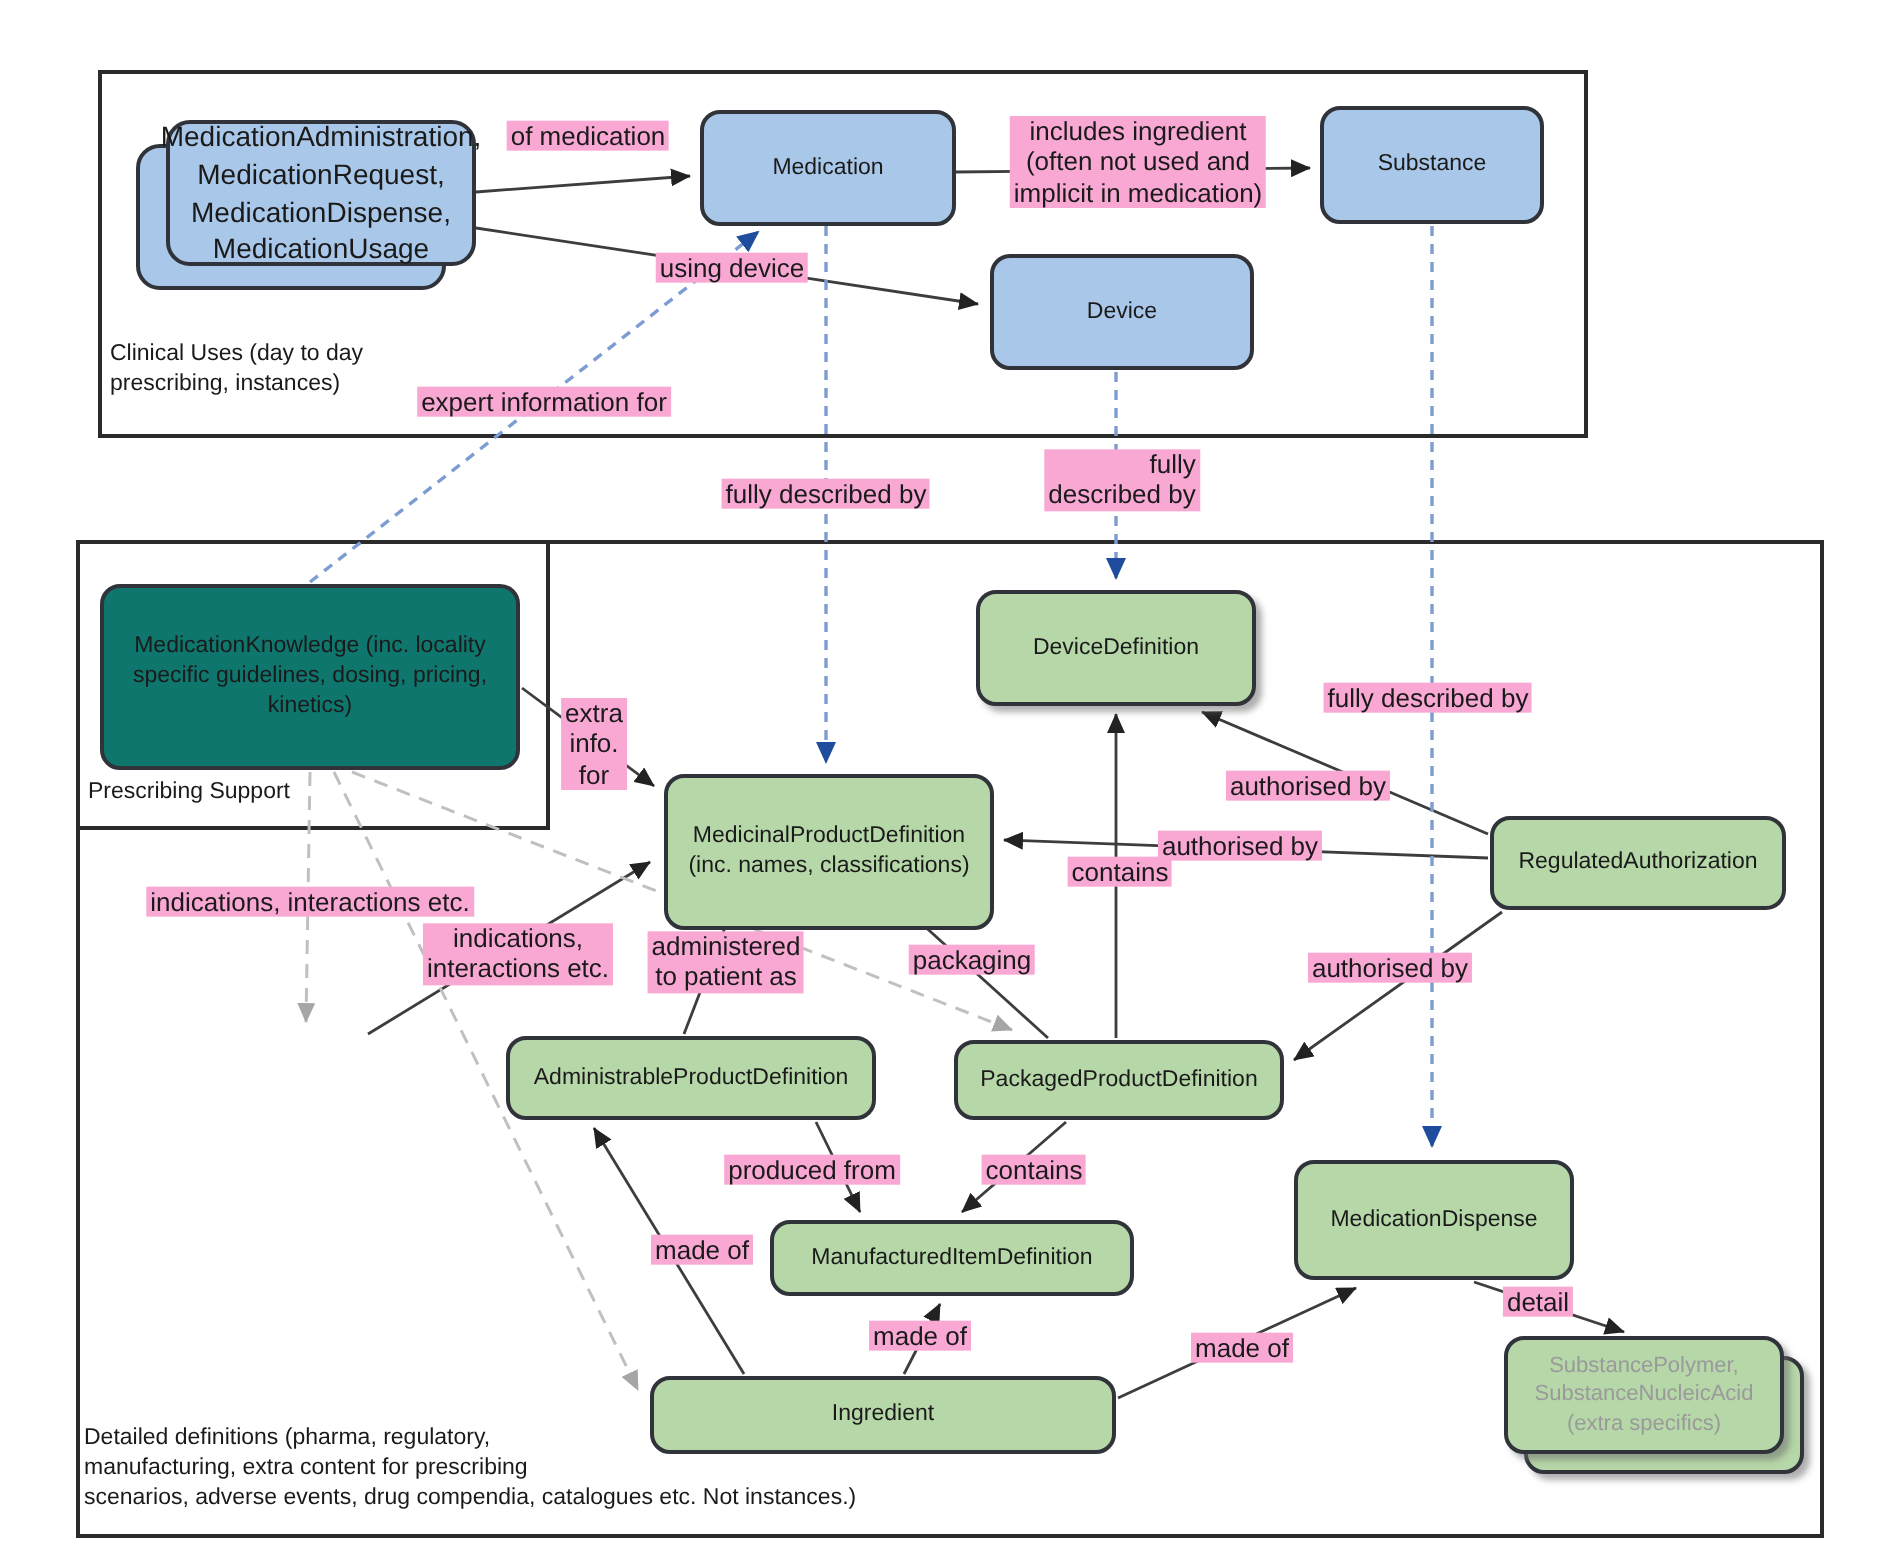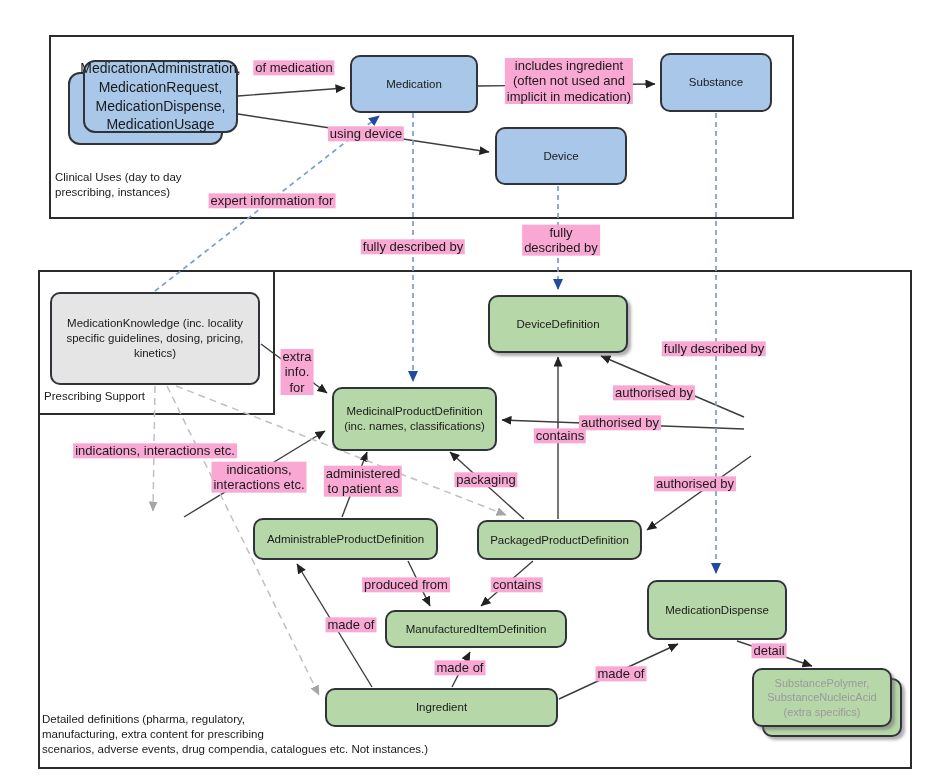--- a/index.html
+++ b/index.html
@@ -12,21 +12,21 @@
   }
   #edges{position:absolute;left:0;top:0;z-index:2;}
   .node{
     position:absolute;z-index:3;border:2px solid #30343a;border-radius:10px;
     display:flex;align-items:center;justify-content:center;text-align:center;
     font-size:11.5px;line-height:1.3;white-space:pre-line;box-sizing:border-box;
     padding:2px 4px;
   }
   .clinical{background:#a9c7e8;}
   .definition{background:#b6d7a8;}
-  .knowledge{background:#e5e5e5;}
+  .knowledge{background:#0f766e;}
   .shadowed{box-shadow:3px 3px 3px rgba(110,110,110,0.55);}
   .muted{color:#9a9a9a;}
   .edge-label{
     position:absolute;z-index:4;transform:translate(-50%,-50%);
     font-size:13px;line-height:1.18;text-align:center;white-space:pre-line;
     background:#f9a8d4;padding:0 2px;
   }
   .corner-label{
     position:absolute;z-index:4;font-size:11.5px;line-height:1.32;
     text-align:left;white-space:pre-line;
@@ -107,23 +107,26 @@
 
   <div class="node knowledge" style="left:50px;top:292px;width:210px;height:93px;">
     <span>MedicationKnowledge (inc. locality
 specific guidelines, dosing, pricing,
 kinetics)</span>
   </div>
 
   <div class="node definition shadowed" style="left:488px;top:295px;width:140px;height:58px;">
     <span>DeviceDefinition</span>
   </div>
-  <div class="node definition" style="left:332px;top:387px;width:165px;height:64px;">
+  <div class="node definition" style="left:332px;top:387px;width:165px;height:78px;">
     <span>MedicinalProductDefinition
 (inc. names, classifications)</span>
+  </div>
+  <div class="node definition" style="left:745px;top:408px;width:148px;height:47px;">
+    <span>RegulatedAuthorization</span>
   </div>
   <div class="node definition" style="left:253px;top:518px;width:185px;height:42px;">
     <span>AdministrableProductDefinition</span>
   </div>
   <div class="node definition" style="left:477px;top:520px;width:165px;height:40px;">
     <span>PackagedProductDefinition</span>
   </div>
   <div class="node definition" style="left:385px;top:610px;width:182px;height:38px;">
     <span>ManufacturedItemDefinition</span>
   </div>
@@ -147,21 +150,21 @@
 manufacturing, extra content for prescribing
 scenarios, adverse events, drug compendia, catalogues etc. Not instances.)</div>
 
   <div class="edge-label" style="left:294px;top:68px;">of medication</div>
   <div class="edge-label" style="left:366px;top:134px;">using device</div>
   <div class="edge-label" style="left:569px;top:81px;">includes ingredient
 (often not used and
 implicit in medication)</div>
   <div class="edge-label" style="left:272px;top:201px;">expert information for</div>
   <div class="edge-label" style="left:413px;top:247px;">fully described by</div>
-  <div class="edge-label" style="left:561px;top:240px;">fully
+  <div class="edge-label" style="left:561px;top:240px;text-align:right;">fully
 described by</div>
   <div class="edge-label" style="left:714px;top:349px;">fully described by</div>
   <div class="edge-label" style="left:297px;top:372px;">extra
 info.
 for</div>
   <div class="edge-label" style="left:654px;top:393px;">authorised by</div>
   <div class="edge-label" style="left:620px;top:423px;">authorised by</div>
   <div class="edge-label" style="left:695px;top:484px;">authorised by</div>
   <div class="edge-label" style="left:560px;top:436px;">contains</div>
   <div class="edge-label" style="left:155px;top:451px;">indications, interactions etc.</div>

